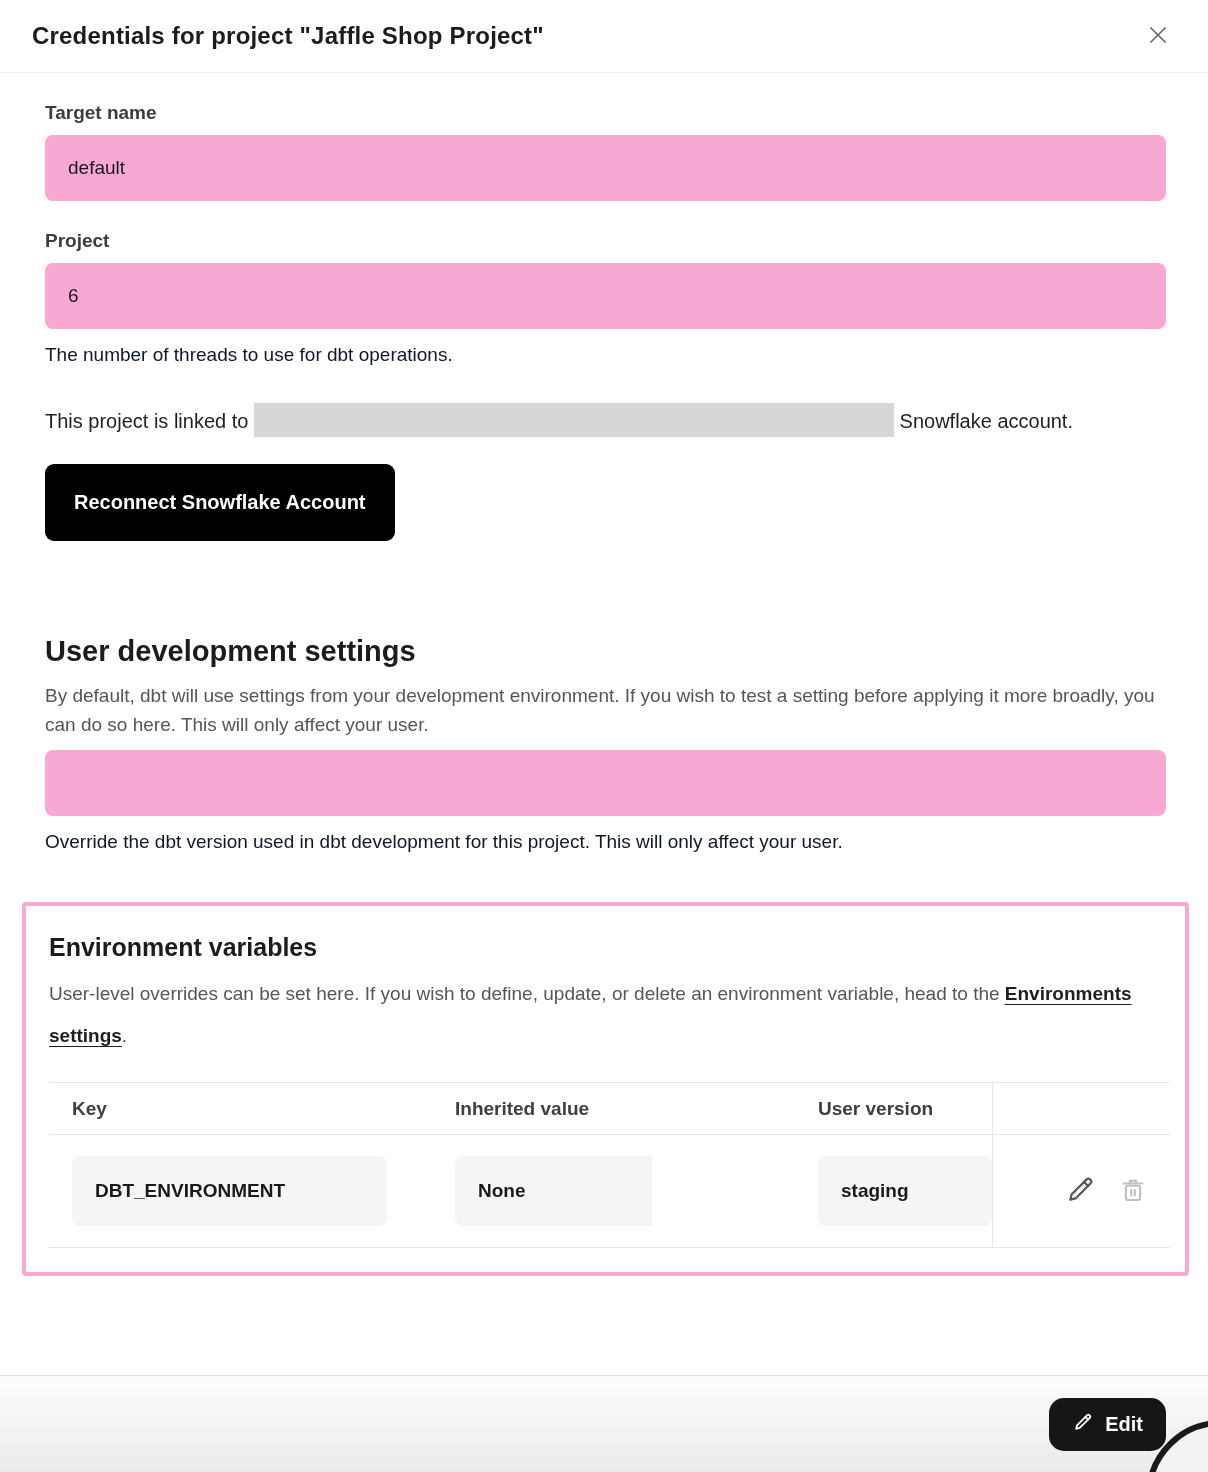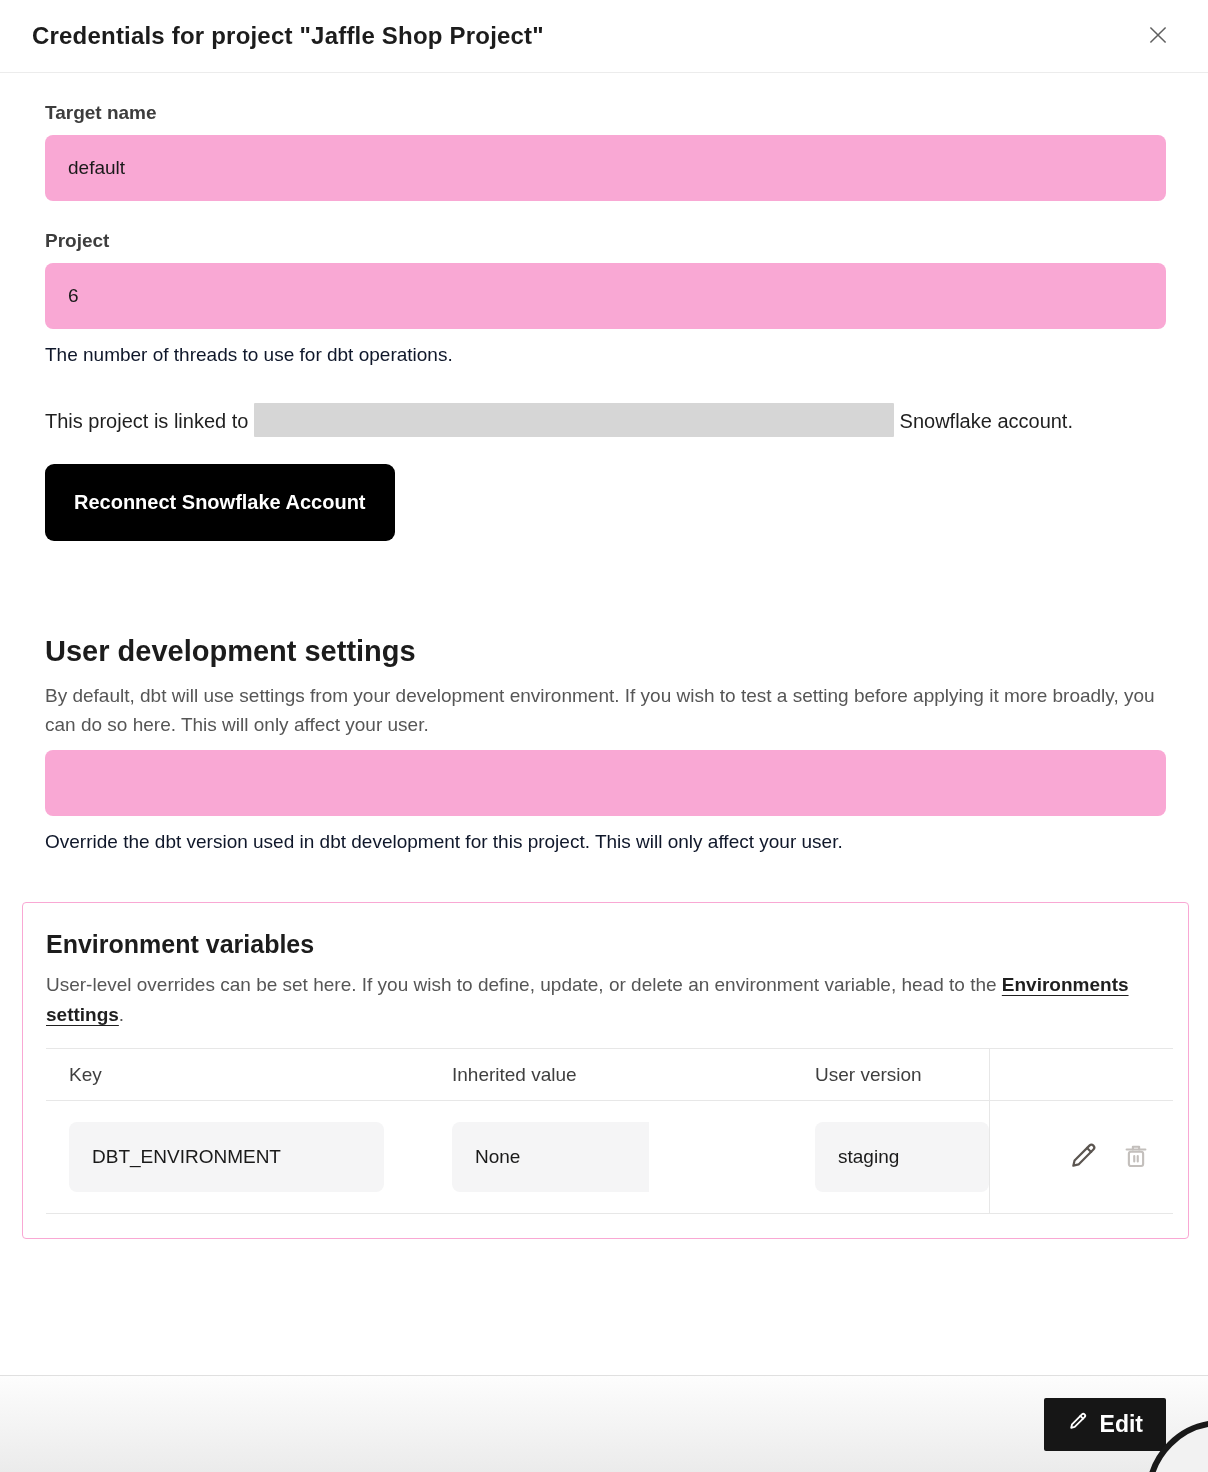--- a/index.html
+++ b/index.html
@@ -65,30 +65,30 @@
     font-family:"Liberation Sans", sans-serif;
     font-size:20px; font-weight:700;
     display:inline-flex; align-items:center; justify-content:center;
   }
   .section-heading { margin-top:94px; font-size:29px; font-weight:700; color:#1c1c1c; }
   .section-desc { margin-top:13px; font-size:19px; line-height:29px; color:#565656; }
   .label-row { margin-top:36px; }
   
   .env-box {
     margin:49px -23px 0 -23px;
-    border:1px solid #f9a8d4; border-radius:4px;
+    border:4px solid #f9a8d4; border-radius:4px;
     padding:27px 15px 24px 23px;
   }
   .env-heading { font-size:25px; font-weight:700; color:#1c1c1c; }
-  .env-desc { margin-top:11px; font-size:19px; line-height:30px; color:#565656; }
+  .env-desc { margin-top:11px; font-size:19px; line-height:42px; color:#565656; }
   .env-link {
     color:#1f1f1f; font-weight:700; text-decoration:underline;
     text-underline-offset:4px; cursor:pointer;
   }
-  .env-table { margin-top:18px; width:100%; }
+  .env-table { margin-top:25px; width:100%;font-weight:bold; }
   .t-row {
     display:grid; grid-template-columns:383px 363px 197px 1fr;
   }
   .t-head { border-top:1px solid #e7e7e7; border-bottom:1px solid #e7e7e7; height:53px; }
   .t-head .cell {
     display:flex; align-items:center; padding-left:23px;
     font-size:19px; color:#3f3f3f;
   }
   .t-body { border-bottom:1px solid #e7e7e7; height:113px; }
   .t-body .cell { display:flex; align-items:center; padding-left:23px; }
@@ -114,23 +114,23 @@
   .modal-footer {
     position:absolute; left:0; right:0; bottom:0; height:97px;
     border-top:1px solid #e0e0e0;
     background:linear-gradient(#fdfdfd, #ebebeb);
     display:flex; align-items:center; justify-content:flex-end;
     padding:0 42px;
   }
   .btn-edit {
     height:53px; padding:0 23px;
     background:#161616; color:#fff;
-    border:none; border-radius:2px; cursor:pointer;
+    border:none; border-radius:15px; cursor:pointer;
     font-family:"Liberation Sans", sans-serif;
-    font-size:23px; font-weight:700;
+    font-size:20px; font-weight:700;
     display:inline-flex; align-items:center; gap:11px;
   }
   .corner-widget {
     position:absolute; left:1146px; top:1420px;
     width:150px; height:150px; border-radius:50%;
     border:6px solid #191919; background:#f2f2f2;
   }
 </style>
 </head>
 <body>

